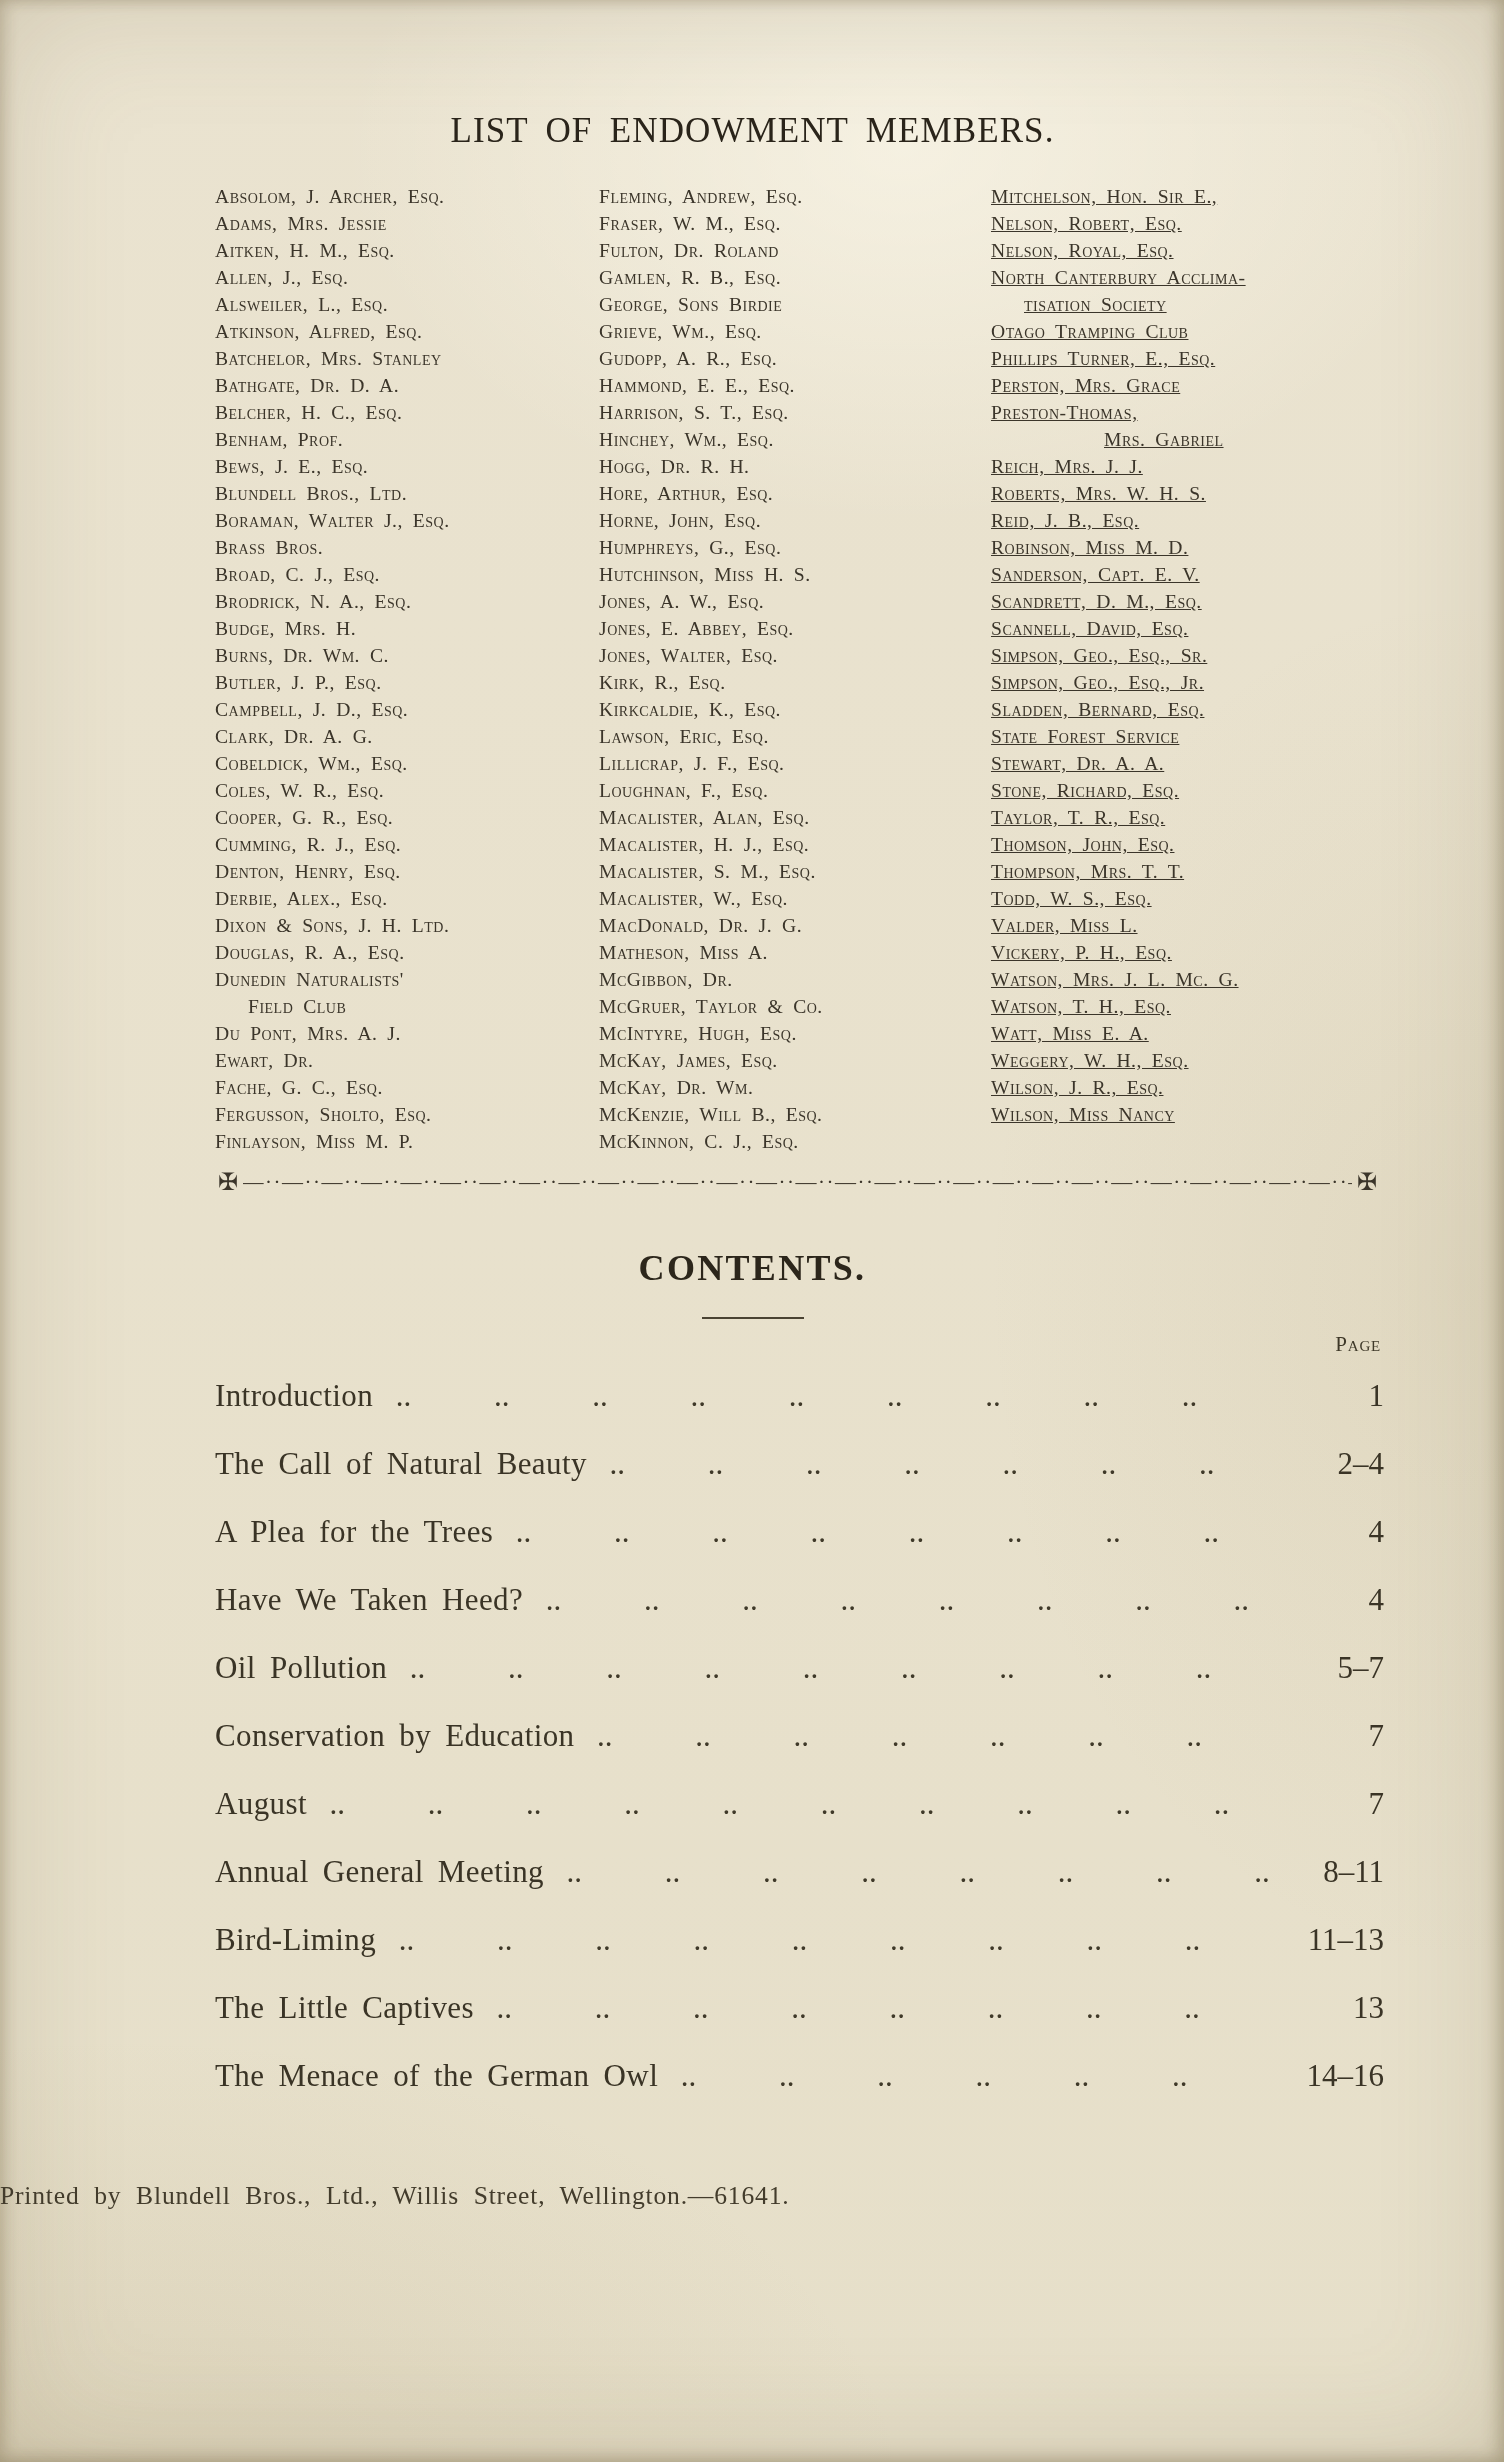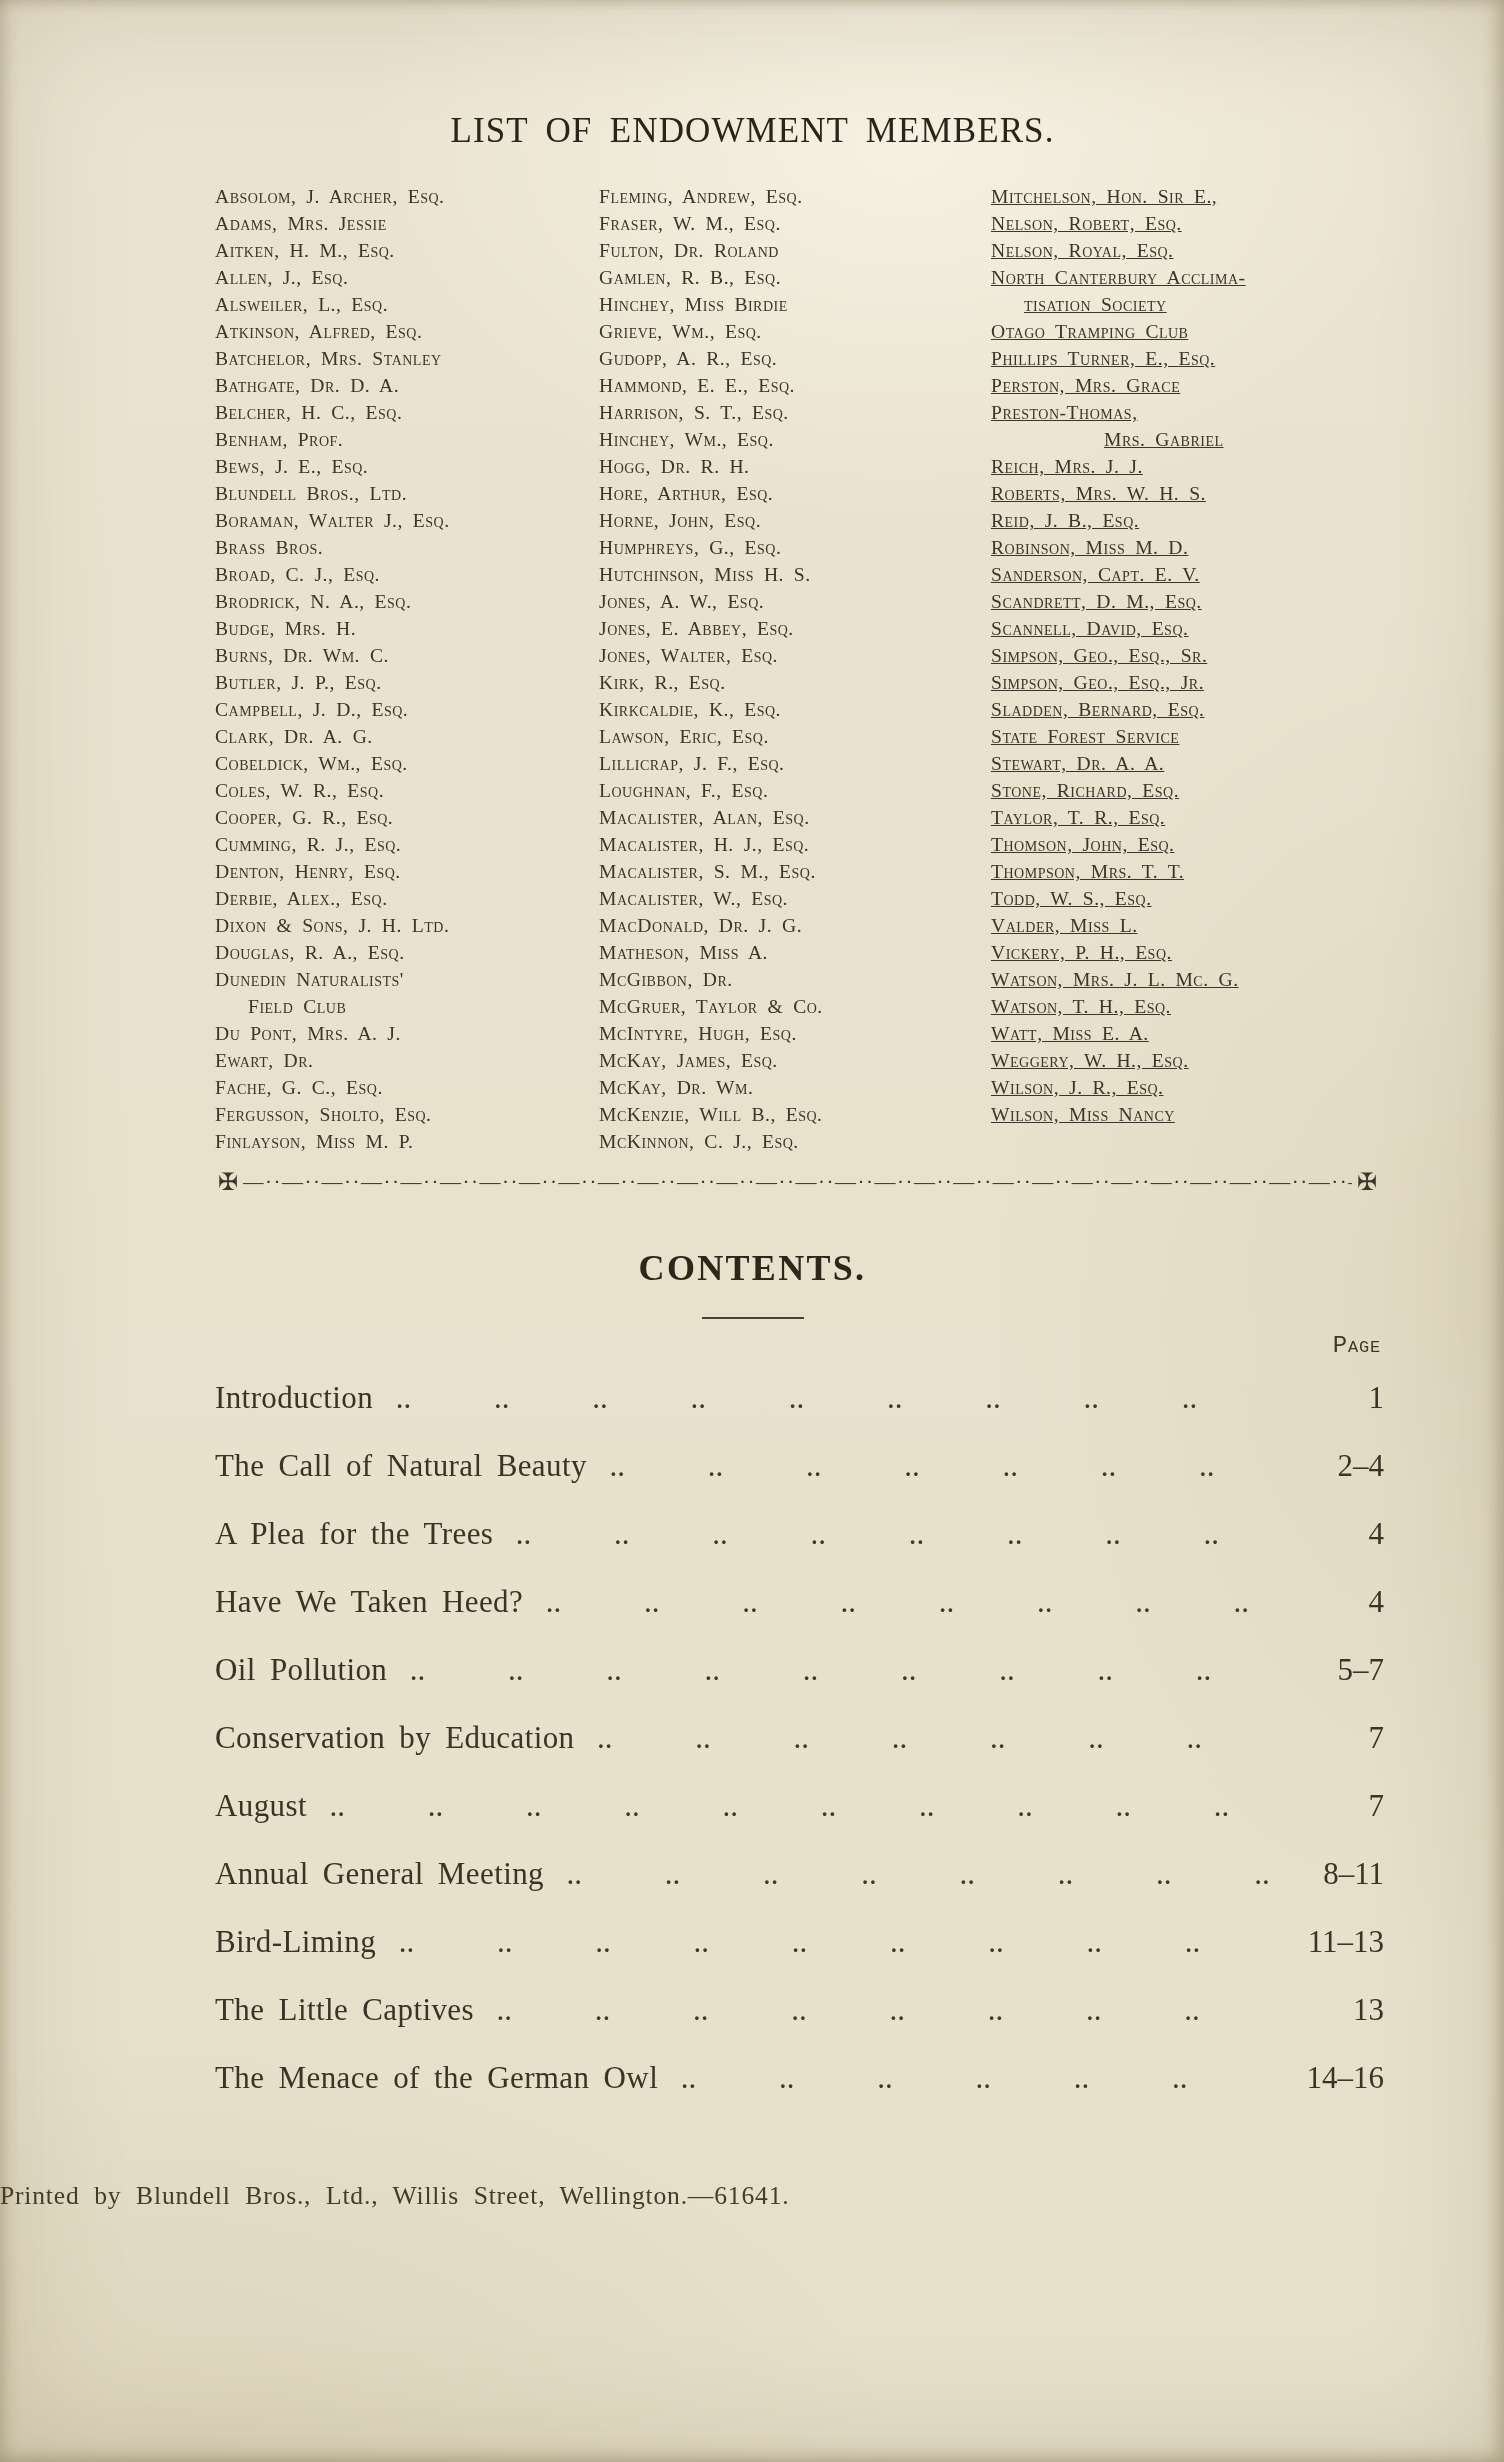--- a/index.html
+++ b/index.html
@@ -63,22 +63,22 @@
     position:absolute;top:1317px;left:50%;
     width:102px;height:2.3px;margin-left:-51px;
     background:#4a4333;
   }
   .contents{
     position:absolute;top:1332px;left:215px;width:1169px;
   }
   .page-label{
     text-align:right;
     font-variant:small-caps;
-    font-size:24px;letter-spacing:0.8px;color:#3e3828;
-    padding-right:3px;margin-bottom:4.5px;font-family:Liberation Mono, monospace;
+    font-size:21px;letter-spacing:0.8px;color:#3e3828;
+    padding-right:3px;margin-bottom:4.5px;
   }
   .toc-row{
     display:flex;align-items:center;height:68px;
     font-size:31px;color:#3a3426;
   }
   .toc-title{flex:0 0 auto;white-space:nowrap;letter-spacing:0.4px;word-spacing:6px;}
   .toc-leader{
     flex:1 1 auto;overflow:hidden;white-space:nowrap;
     word-spacing:75px;margin:0 7.5px 0 22.6px;
     color:#3f3929;
@@ -135,21 +135,21 @@
         <div class="member-line indent0">Ewart, Dr.</div>
         <div class="member-line indent0">Fache, G. C., Esq.</div>
         <div class="member-line indent0">Fergusson, Sholto, Esq.</div>
         <div class="member-line indent0">Finlayson, Miss M. P.</div>
       </div>
       <div class="member-col col1">
         <div class="member-line indent0">Fleming, Andrew, Esq.</div>
         <div class="member-line indent0">Fraser, W. M., Esq.</div>
         <div class="member-line indent0">Fulton, Dr. Roland</div>
         <div class="member-line indent0">Gamlen, R. B., Esq.</div>
-        <div class="member-line indent0">Hinchey, Miss Birdie</div>
+        <div class="member-line indent0">George, Sons Birdie</div>
         <div class="member-line indent0">Grieve, Wm., Esq.</div>
         <div class="member-line indent0">Gudopp, A. R., Esq.</div>
         <div class="member-line indent0">Hammond, E. E., Esq.</div>
         <div class="member-line indent0">Harrison, S. T., Esq.</div>
         <div class="member-line indent0">Hinchey, Wm., Esq.</div>
         <div class="member-line indent0">Hogg, Dr. R. H.</div>
         <div class="member-line indent0">Hore, Arthur, Esq.</div>
         <div class="member-line indent0">Horne, John, Esq.</div>
         <div class="member-line indent0">Humphreys, G., Esq.</div>
         <div class="member-line indent0">Hutchinson, Miss H. S.</div>

